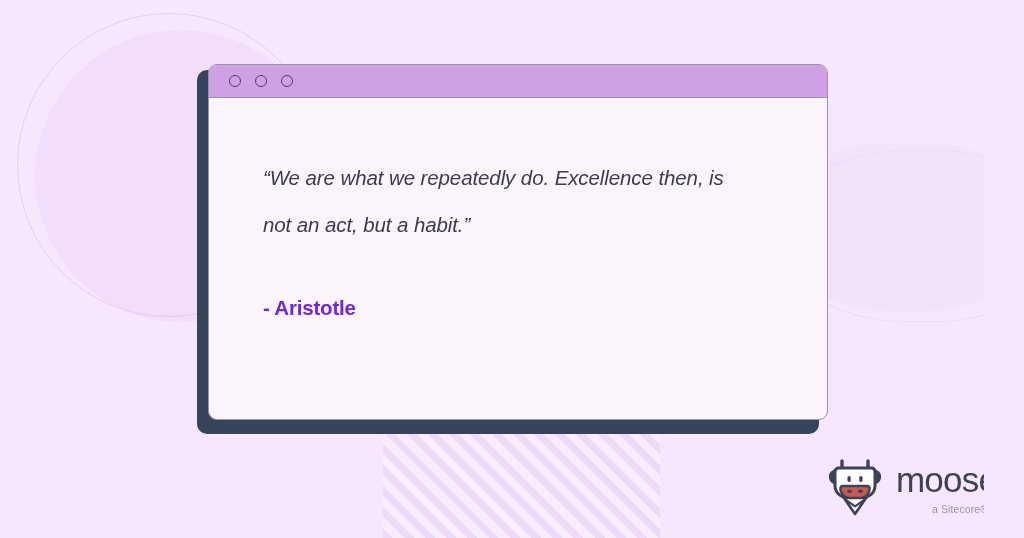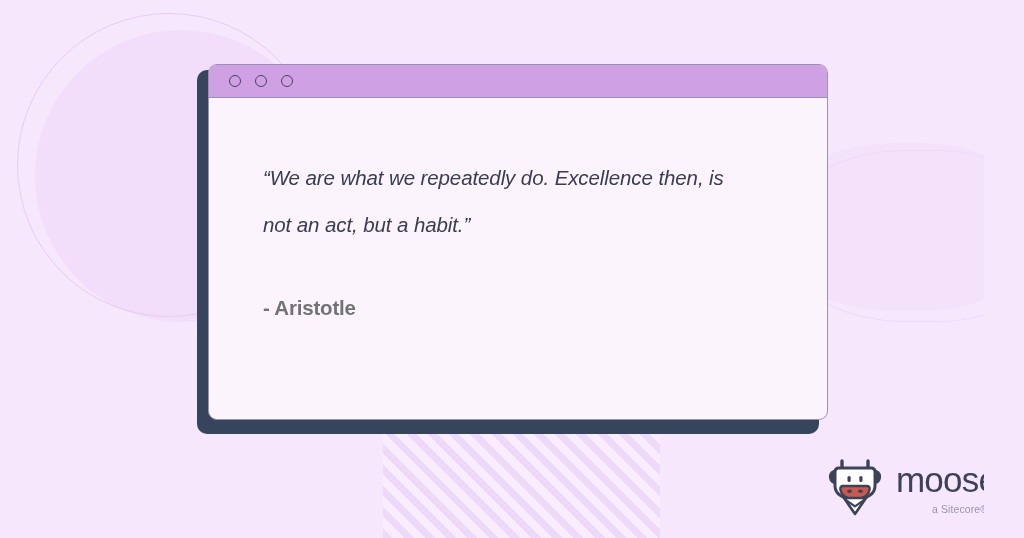--- a/index.html
+++ b/index.html
@@ -140,21 +140,21 @@
     color: #3b3b52;
     letter-spacing: -0.1px;
     max-width: 480px;
     margin: 0;
   }
   .quote-author {
     margin: 48px 0 0 0;
     font-family: "Liberation Sans", sans-serif;
     font-weight: bold;
     font-size: 20.5px;
-    color: #737373;
+    color: #6d28d9;
     letter-spacing: -0.2px;
   }
 
   
   .logo {
     position: absolute;
     left: 826px;
     top: 456px;
     display: flex;
     align-items: center;

